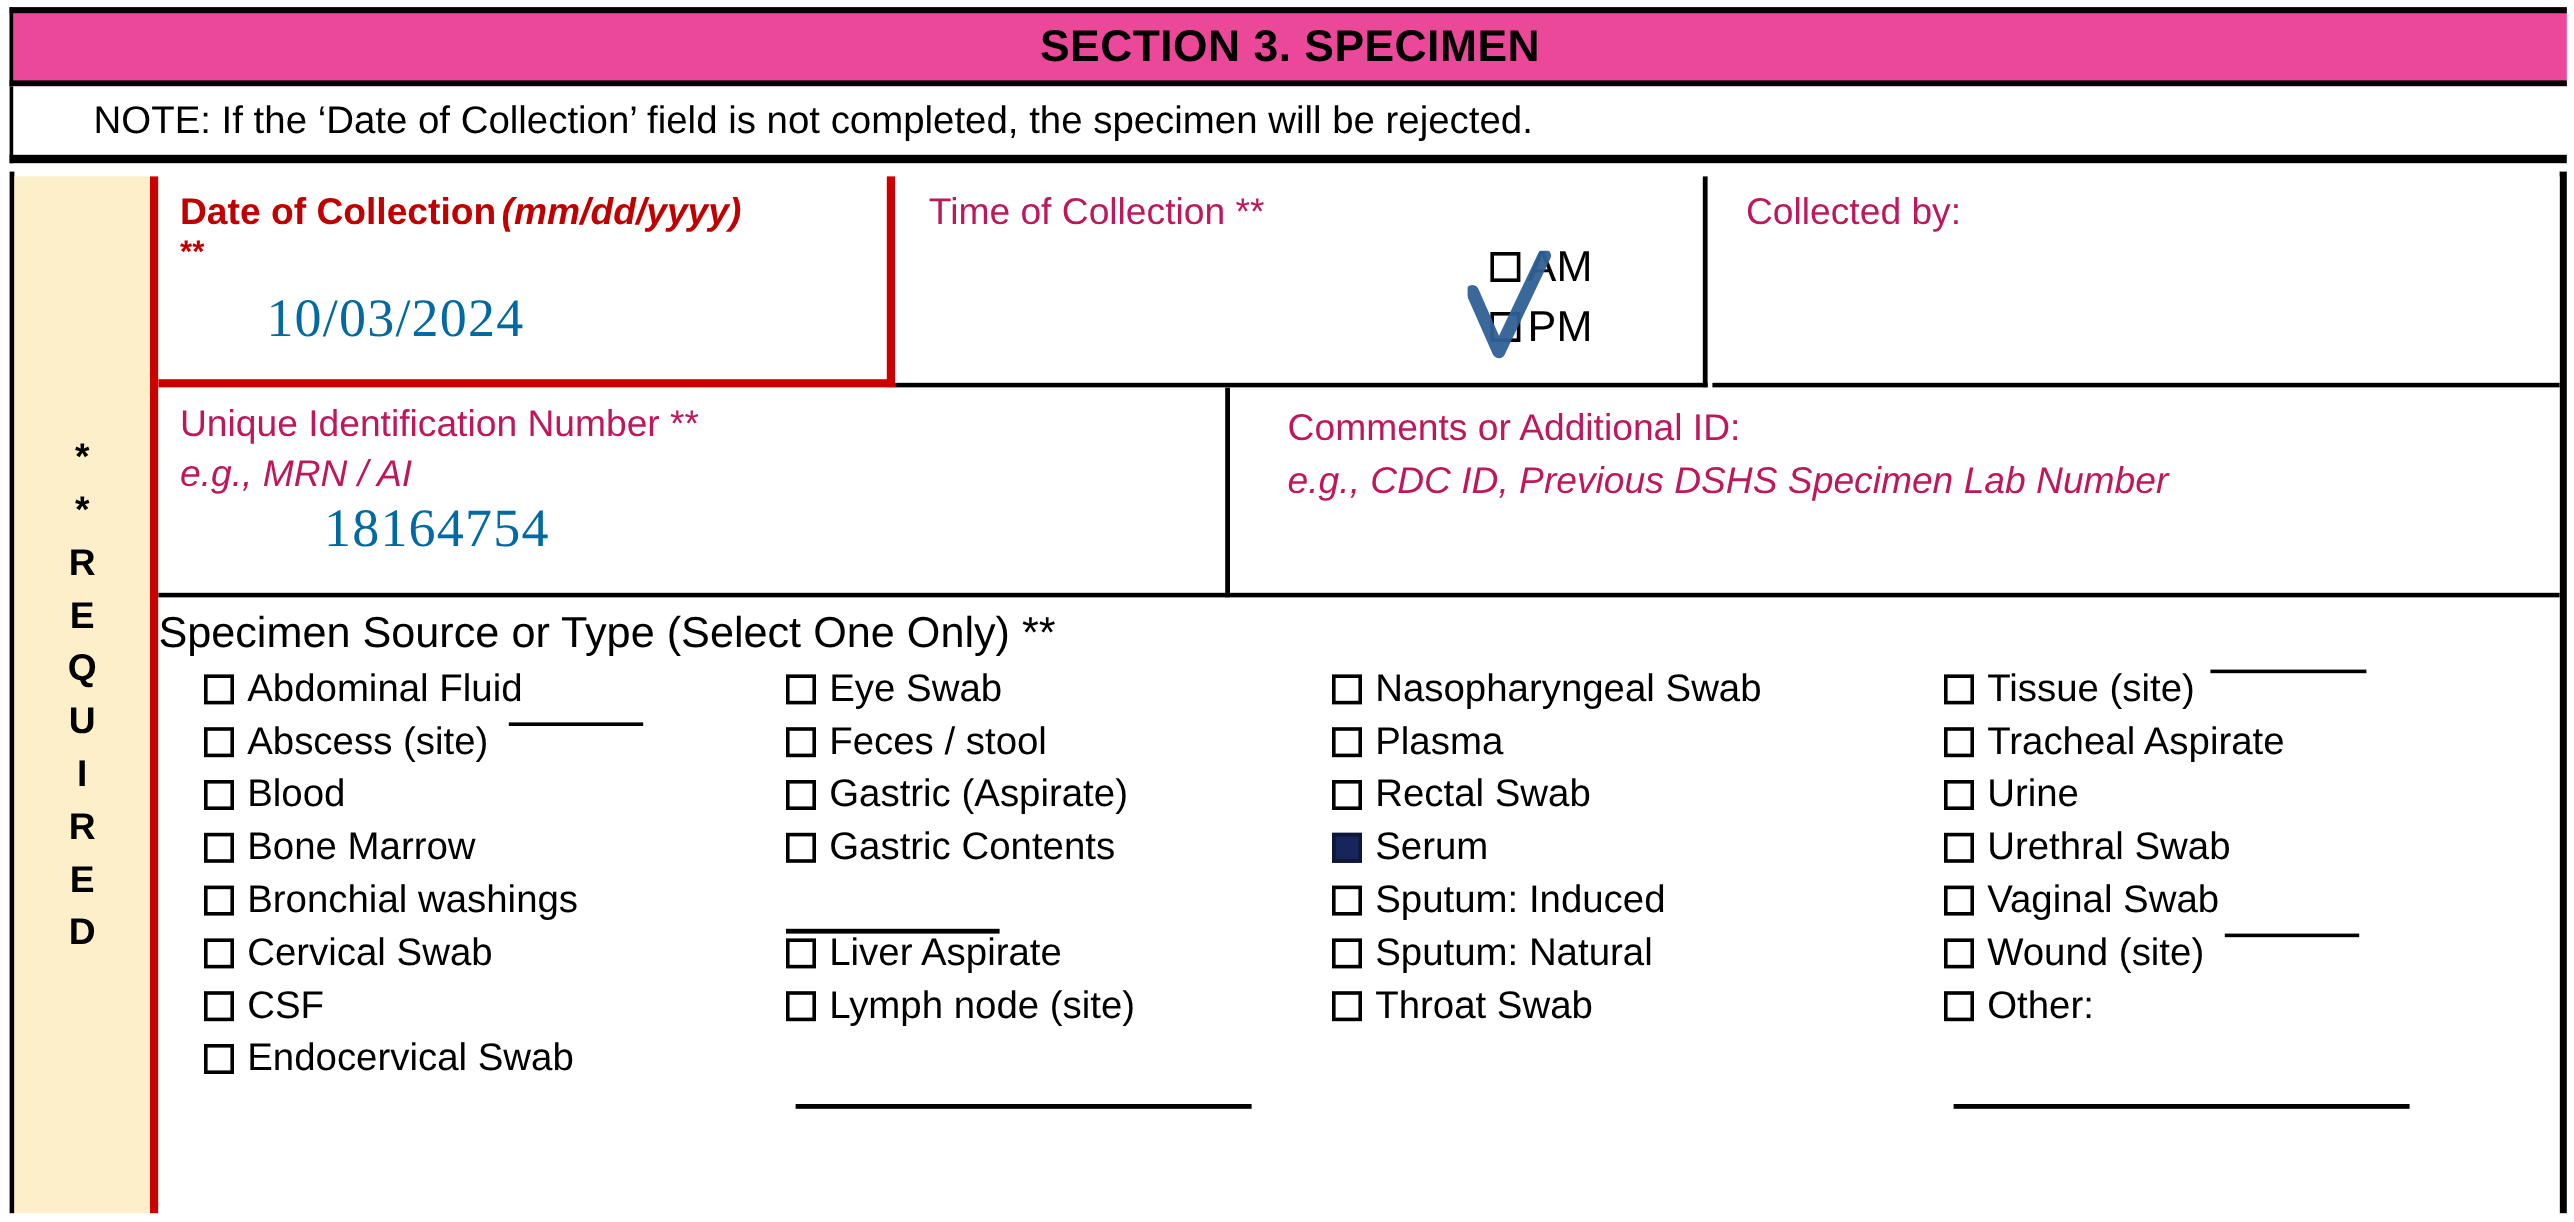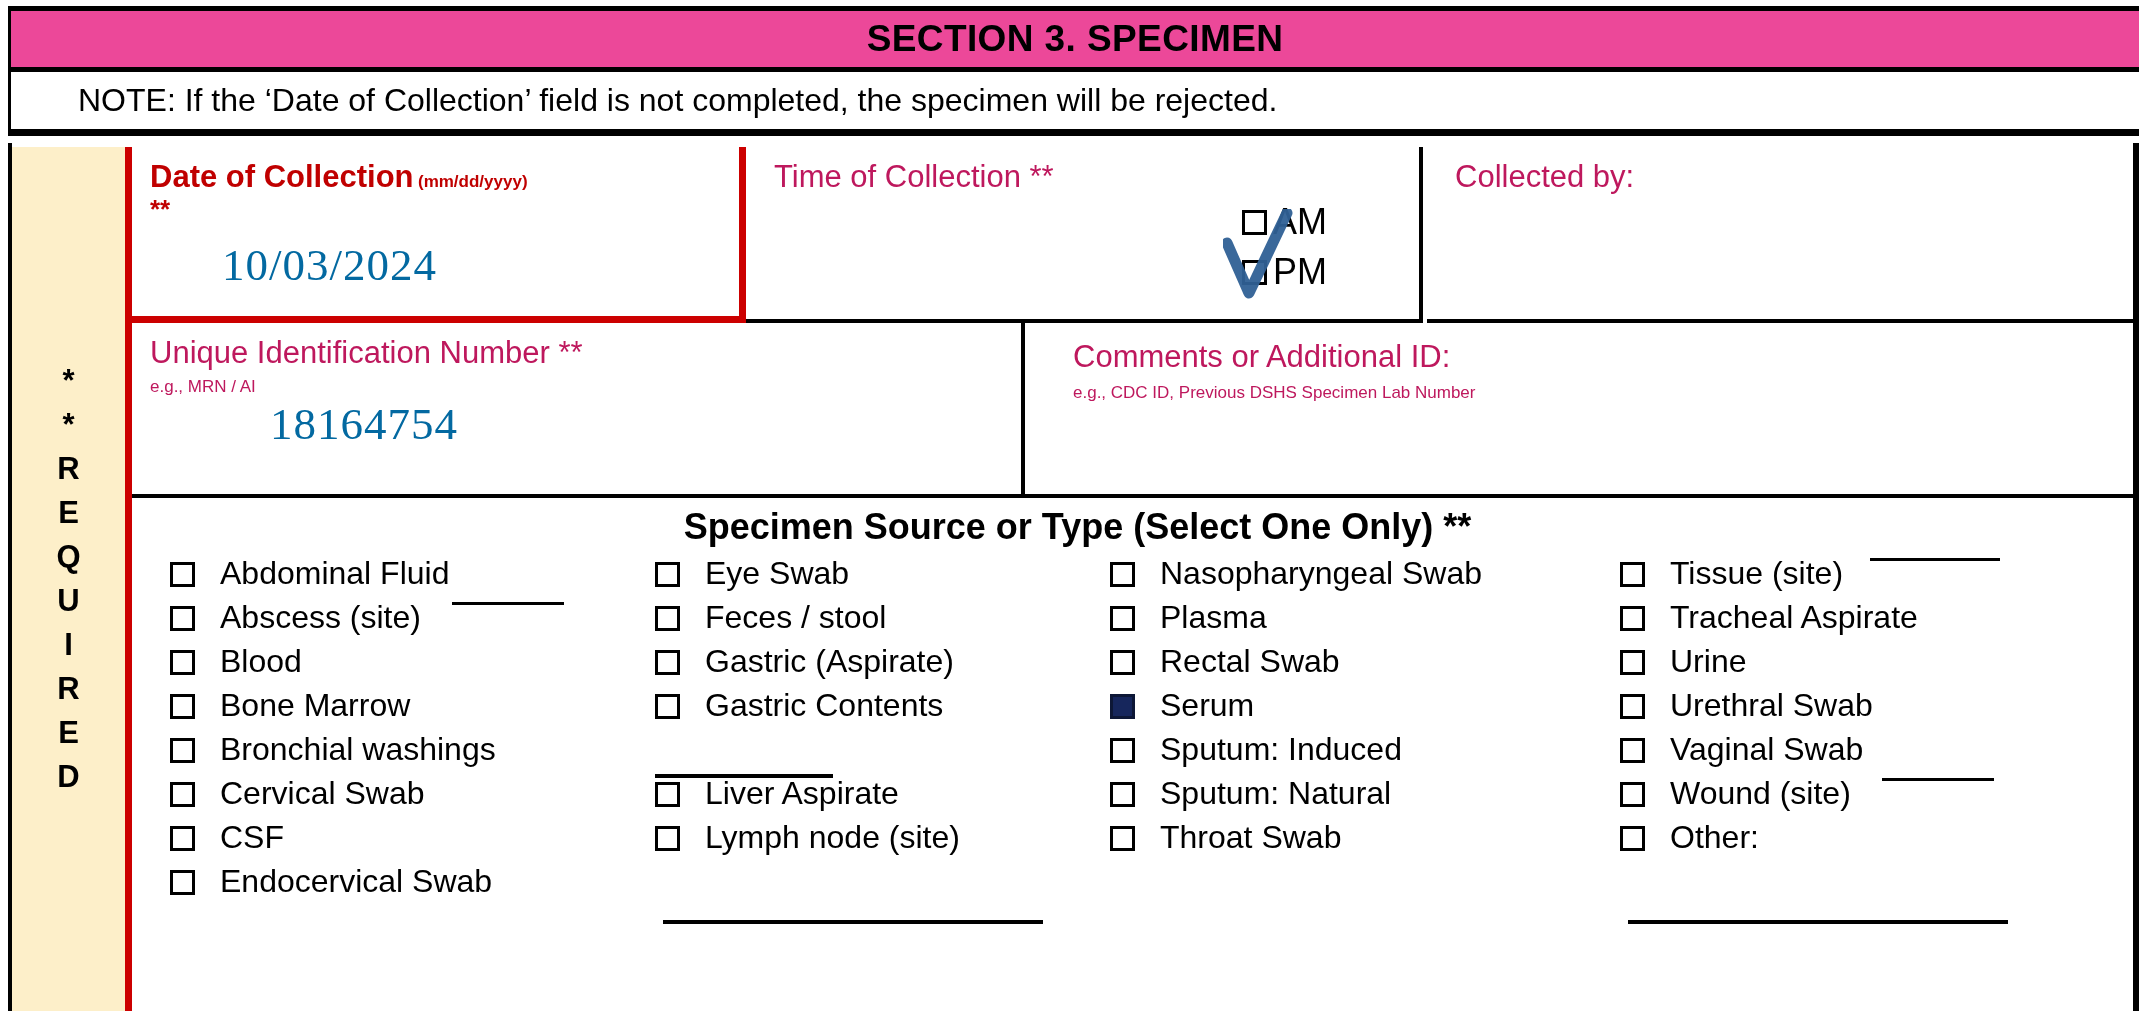--- a/index.html
+++ b/index.html
@@ -118,21 +118,22 @@
   .cell-label {
     font-size: 31px;
     color: #be185d;
     line-height: 1.15;
   }
   .cell-label-red {
     color: #c00000;
     font-weight: bold;
   }
   .cell-sublabel-italic {
-    font-size: 17px;
+    font-style: italic;
+    font-size: 31px;
   }
   .handwritten {
     color: #0369a1;
     font-size: 45px;
     font-family: Liberation Serif, serif;
     letter-spacing: 1px;
   }
 
   
   #date-cell {
@@ -230,44 +231,44 @@
   #specimen-block {
     position: absolute;
     left: 132px;
     top: 498px;
     width: 2001px;
     height: 513px;
     background: #fff;
     box-sizing: border-box;
   }
   .specimen-title {
-    text-align: center;
+    text-align: left;
     font-size: 36px;
-    font-weight: bold;
+    font-weight: normal;
     color: #000;
     padding-top: 8px;
     padding-right: 110px;
   }
   .columns {
     position: relative;
     display: flex;
     padding-top: 10px;
   }
   .col {
     position: relative;
   }
   .col1 { width: 485px; padding-left: 38px; }
   .col2 { width: 455px; }
   .col3 { width: 510px; }
   .col4 { width: 480px; }
 
   .opt {
     display: flex;
     align-items: flex-start;
-    gap: 25px;
+    gap: 11px;
     font-size: 32px;
     color: #000;
     height: 44px;
     line-height: 30px;
   }
   .opt .box {
     display: inline-block;
     width: 25px;
     height: 25px;
     border: 3px solid #000;

